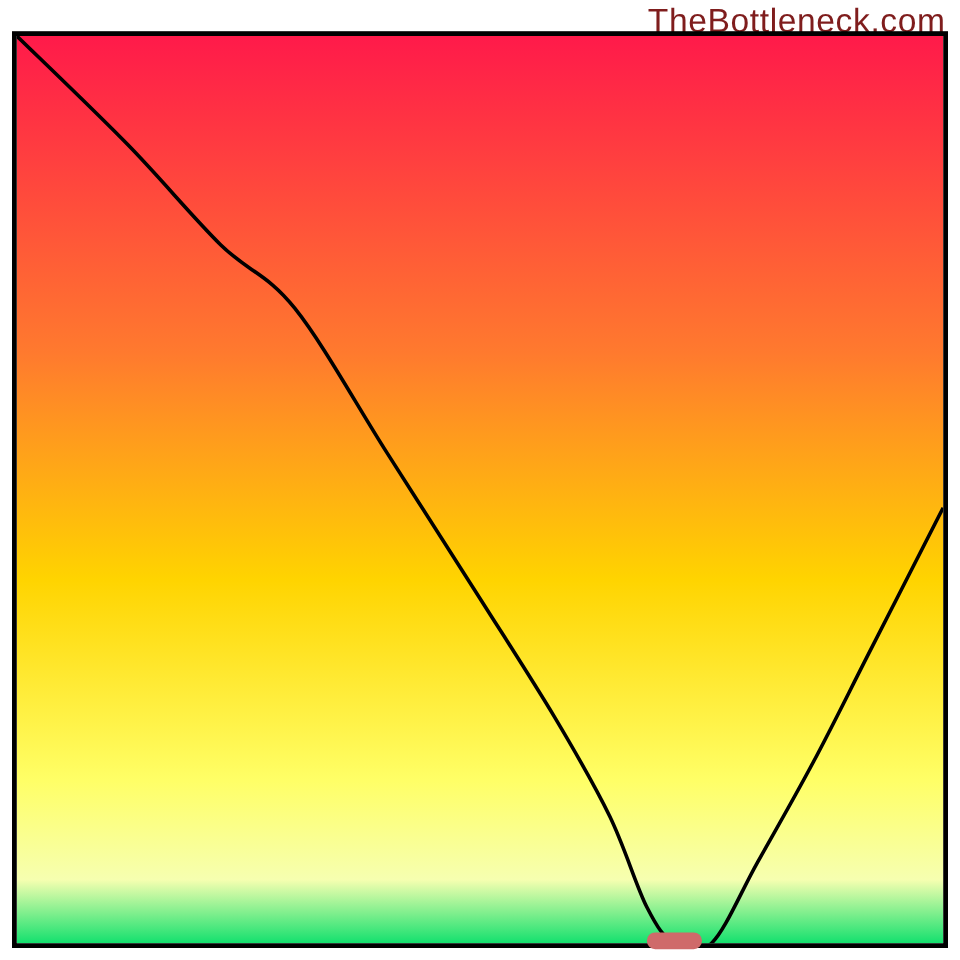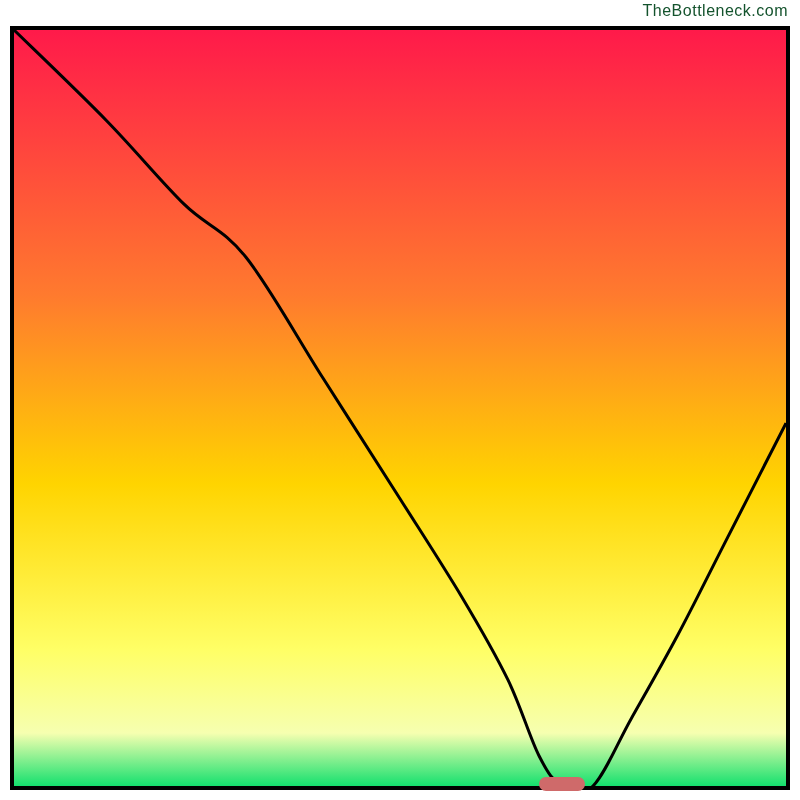--- a/index.html
+++ b/index.html
@@ -1,17 +1,17 @@
 <!DOCTYPE html>
 <html><head>
 <meta charset="utf-8">
 <style>
   html,body{margin:0;padding:0;width:800px;height:800px;background:#fff;font-family:Arial,Helvetica,sans-serif}
   .frame{position:relative;width:800px;height:800px}
-  .watermark{position:absolute;top:2px;right:12px;color:#14532d;font-size:16px;font-weight:400;letter-spacing:0.5px}
+  .watermark{position:absolute;top:2px;right:12px;color:#7f1d1d;font-size:28px;font-weight:400;letter-spacing:0.5px}
   .plot-border{position:absolute;left:10px;top:26px;width:780px;height:764px;border:4px solid #000;box-sizing:border-box}
   svg.plot{position:absolute;left:14px;top:30px;width:772px;height:756px}
   .marker{position:absolute;width:46px;height:14px;border-radius:7px;background:#cf6a6a}
 </style>
 </head>
 <body>
 
 <div class="frame">
 
   <div class="watermark">TheBottleneck.com</div>

